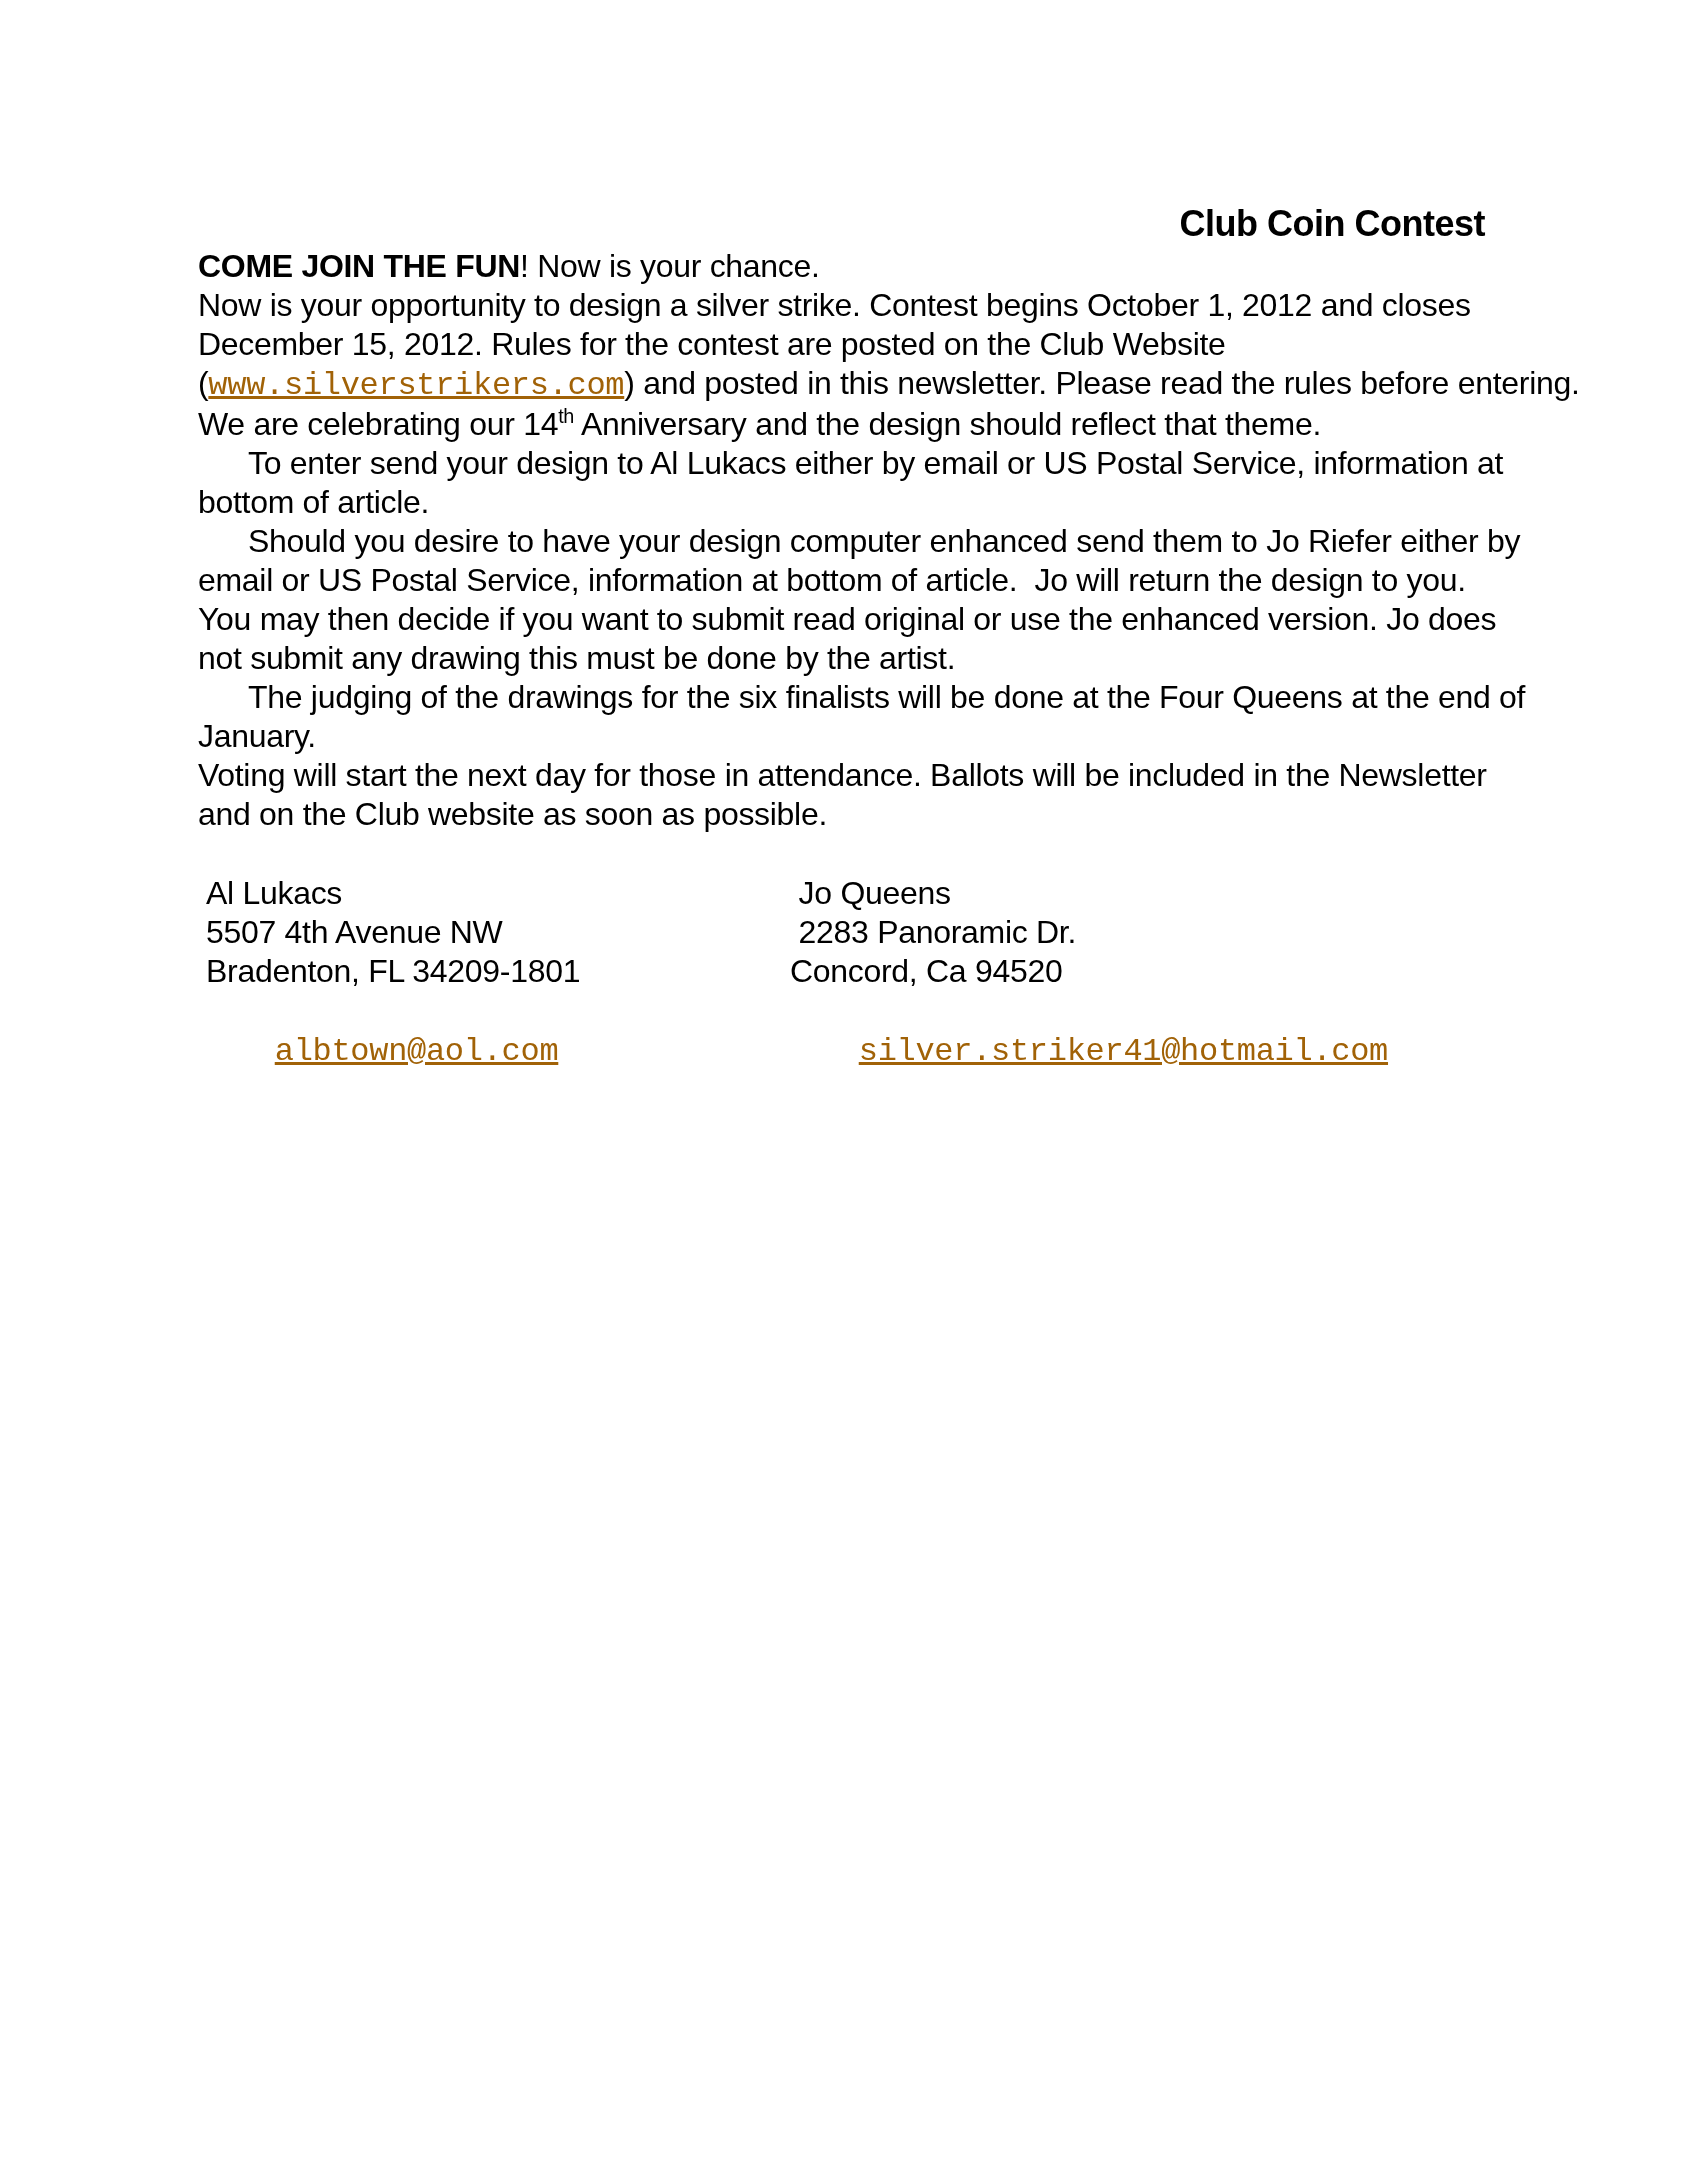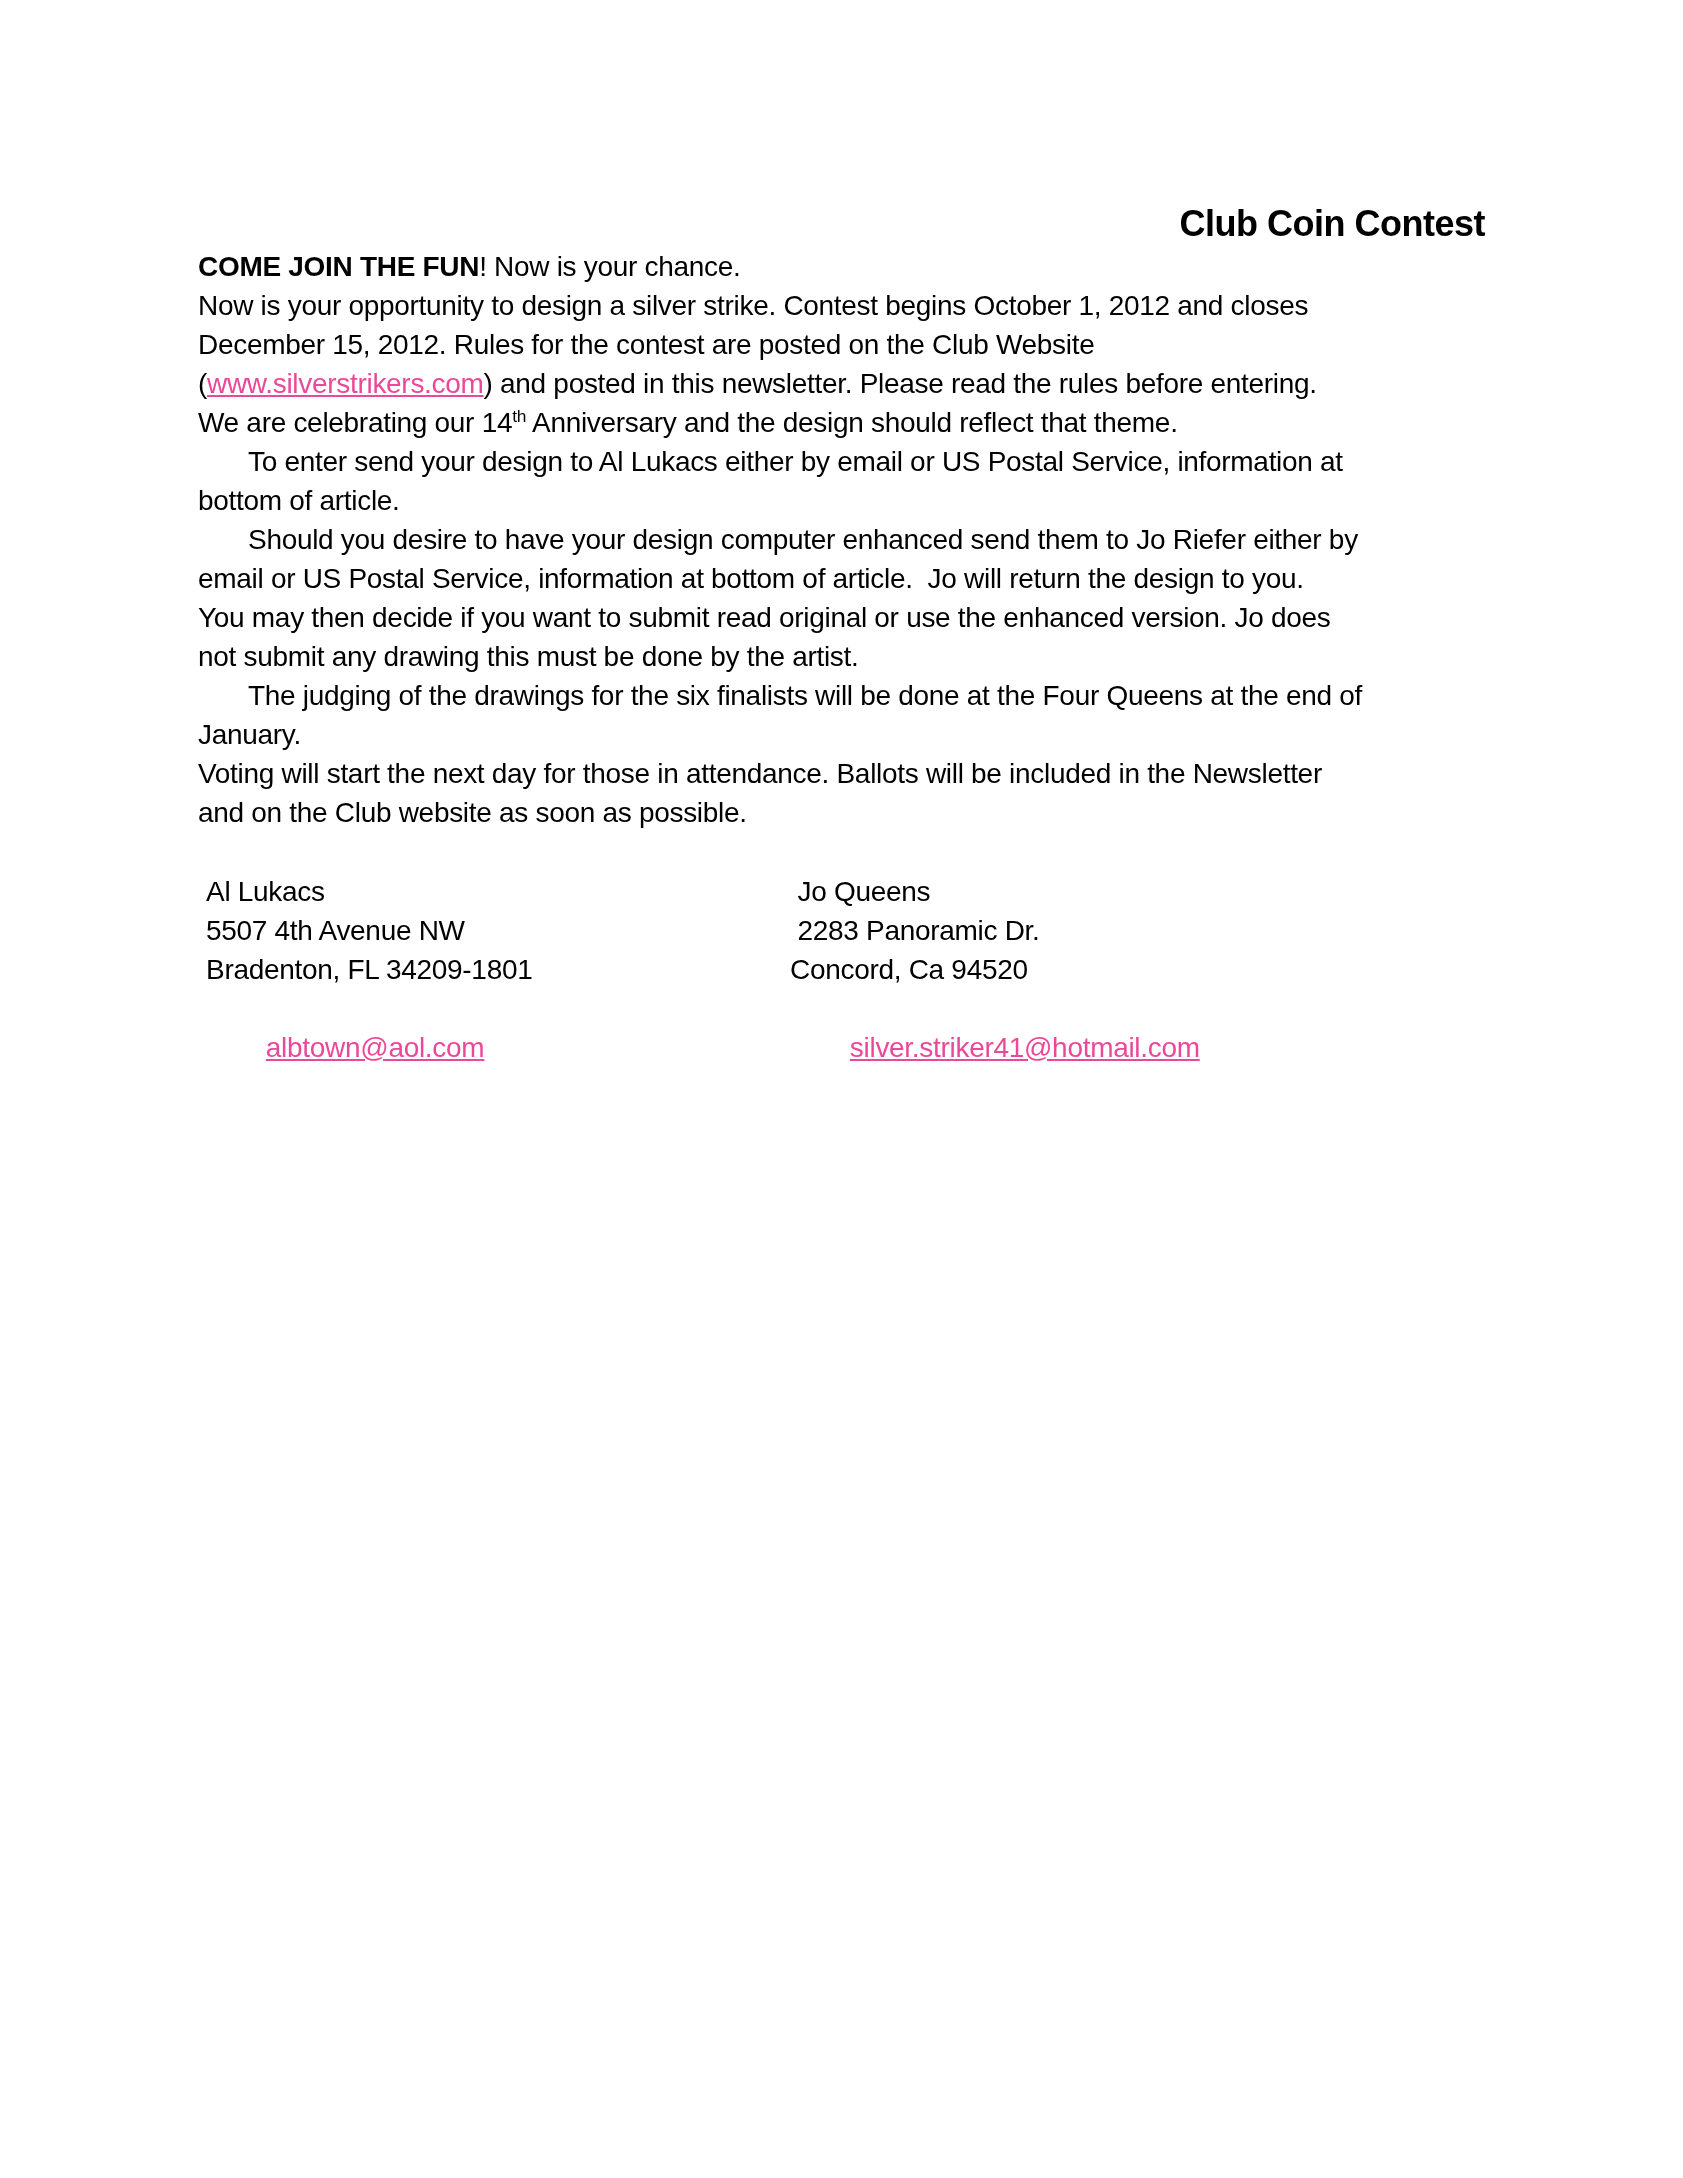--- a/index.html
+++ b/index.html
@@ -24,35 +24,36 @@
   .title {
     font-size: 36px;
     font-weight: 700;
     letter-spacing: -0.5px;
     line-height: 47px;
     text-align: right;
     padding-left: 119px;
     white-space: pre;
   }
   .line {
-    font-size: 28px;
+    font-size: 32px;
     letter-spacing: -0.3px;
     line-height: 39px;
     white-space: pre;
   }
   .line.indent {
     padding-left: 50px;
   }
   .bold {
     font-weight: 700;
   }
   a.doclink {
-    color: #ec4899;
+    color: #a16207;
     text-decoration: underline;
     cursor: pointer;
+    font-family: Liberation Mono, monospace;
   }
   sup {
     font-size: 62%;
     line-height: 0;
   }
   .blank {
     height: 40px;
   }
   .contacts {
     display: flex;

